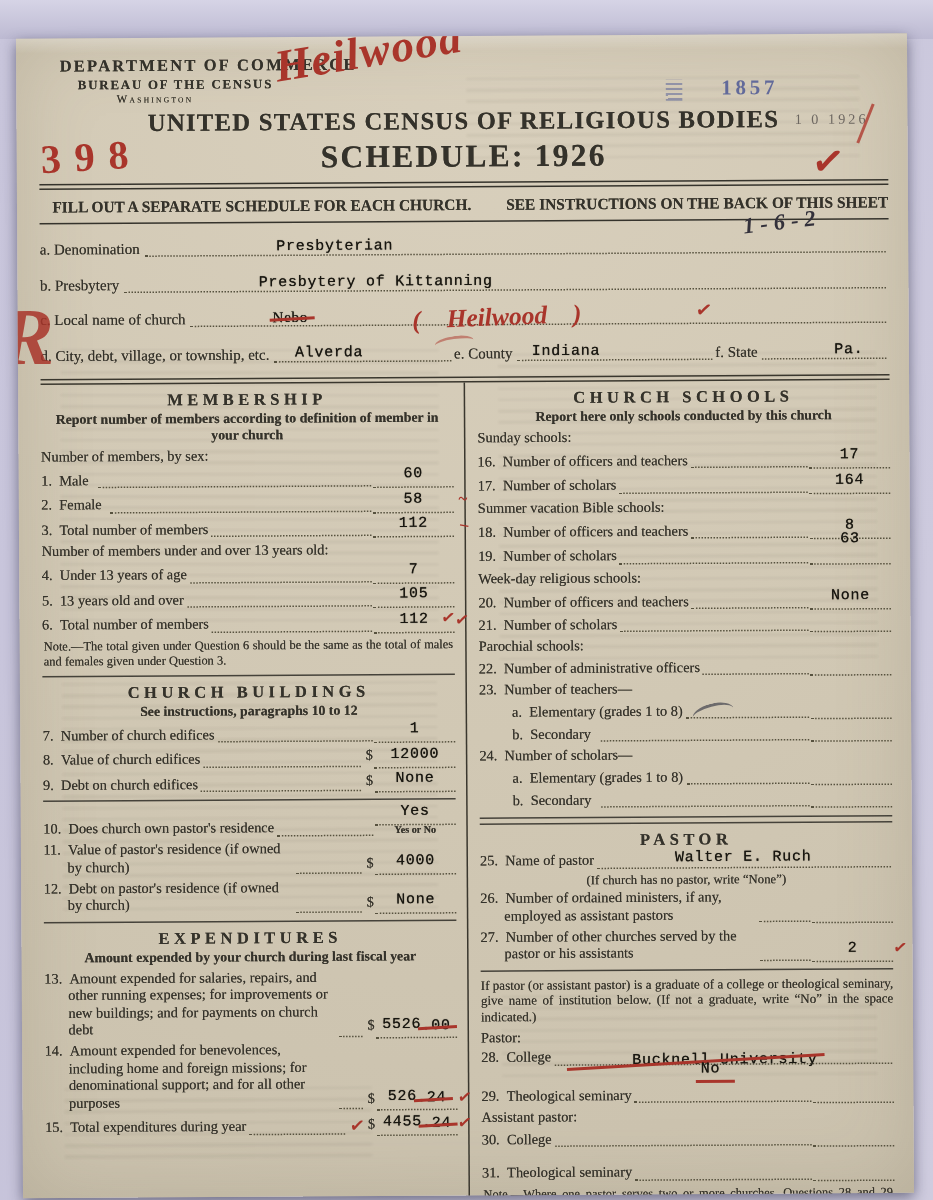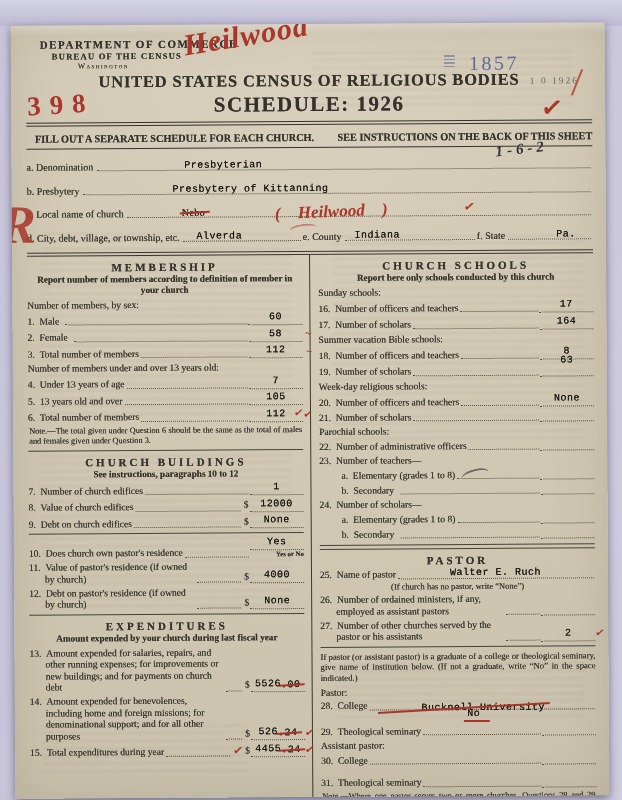--- a/index.html
+++ b/index.html
@@ -52,21 +52,21 @@
   .col-right{padding-left:8px;}
   .sec-head{font-weight:bold;text-align:center;letter-spacing:3px;font-size:11px;margin-top:5px;}
   .sec-sub{font-weight:bold;text-align:center;font-size:9.2px;margin:1px 4px 2px;line-height:1.2;}
   .group-label{font-size:9.6px;margin-top:3px;}
   .q-line{display:flex;align-items:flex-end;margin-top:2.5px;position:relative;
     font-size:9.6px;line-height:1.2;}
   .q-line.sub{padding-left:22px;}
   .q-text{padding-left:16px;text-indent:-16px;}
   .q-dots{flex:1;min-width:8px;border-bottom:1.2px dotted #57523f;margin:0 1px 1px 2px;
     position:relative;height:9px;}
-  .val-wrap{display:flex;flex-direction:column;align-items:flex-end;}
+  .val-wrap{display:flex;flex-direction:column;align-items:center;}
   .q-val{min-width:54px;border-bottom:1.2px dotted #57523f;text-align:center;}
   .val-sub{font-size:6.8px;font-weight:bold;}
   .vtext{display:inline-block;transform:translateY(-1px);}
   .vtext.raised{transform:translateY(-9px);}
   .inline-val{position:absolute;left:10px;bottom:-1px;white-space:nowrap;padding-left:42px;}
   .below-val{position:absolute;left:42%;top:8px;border-bottom:2px solid #a9352b;
     padding:0 10px 0 3px;white-space:nowrap;}
   .dollar{font-size:9.5px;margin:0 1px 1px 2px;}
   .struck{position:relative;}
   .struck::after{content:"";position:absolute;left:-2px;right:-4px;top:46%;height:1.8px;
@@ -81,21 +81,21 @@
   .plain-label{font-size:9.6px;margin-top:3px;}
   .rule{border-top:1px solid #45423a;margin:4px 0 2px;}
   .rule2{border-top:1px solid #45423a;border-bottom:1px solid #45423a;height:2.5px;margin:5px 0 2px;}
   
   .ov{position:absolute;pointer-events:none;}
   .redink{color:#a9352b;text-shadow:none;}
   .hw-heilwood{left:172px;top:-6px;font-size:30px;font-style:italic;font-weight:bold;
     transform:rotate(-9deg);letter-spacing:1px;}
   .file-398{left:16px;top:64px;font-size:27px;letter-spacing:9px;transform:rotate(-3deg);font-weight:bold;}
   .margin-r{left:-12px;top:168px;font-size:54px;font-style:italic;opacity:.85;font-weight:bold;}
-  .stamp-1857{right:86px;top:29px;color:#4f5a96;font-weight:normal;font-size:20px;
+  .stamp-1857{right:86px;top:29px;color:#4f5a96;font-weight:bold;font-size:14px;
     letter-spacing:2.5px;opacity:.85;text-shadow:none;}
   .stamp-icon{right:150px;top:30px;width:11px;height:14px;opacity:.5;
     background:repeating-linear-gradient(0deg,#4f5a96 0 1.5px,transparent 1.5px 3.5px);}
   .date-stamp{right:26px;top:53px;color:#6d6761;font-size:9.5px;letter-spacing:2px;text-shadow:none;}
   .red-slash{right:27px;top:46px;width:2px;height:28px;background:#b04236;transform:rotate(22deg);opacity:.85;}
   .big-check{right:42px;top:70px;font-size:26px;transform:rotate(8deg);font-weight:bold;}
   .hw-162{right:58px;top:118px;font-size:15px;font-style:italic;color:#33313b;
     letter-spacing:4px;transform:rotate(-6deg);font-weight:bold;}
   .county-check{left:452px;top:176px;font-size:13px;transform:rotate(10deg);font-weight:bold;}
   .mem-scribble{left:278px;top:200px;width:26px;height:7px;border-top:2px solid #b04236;

